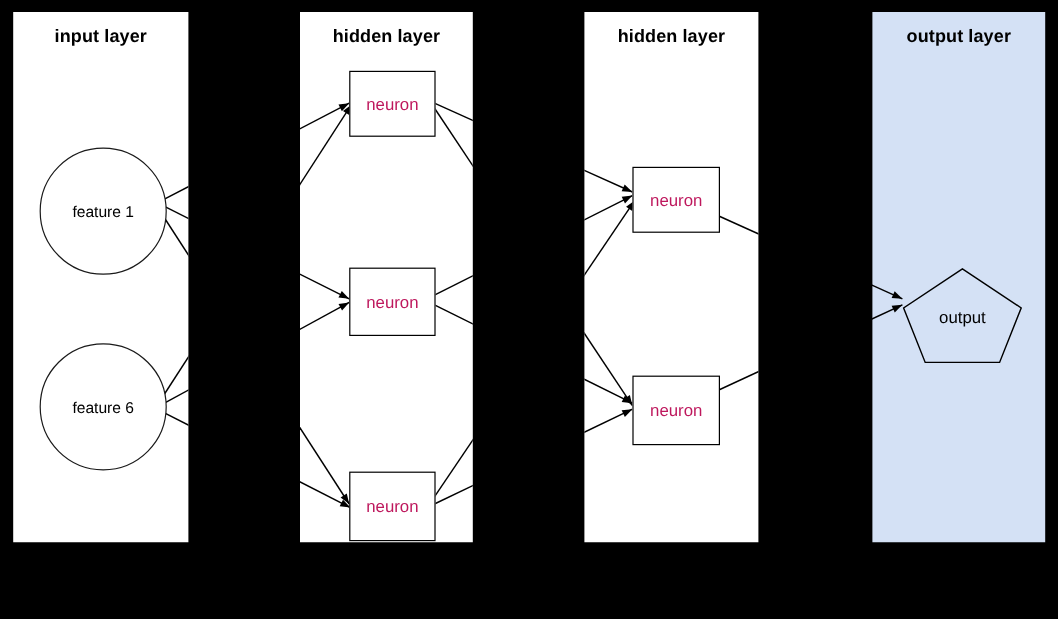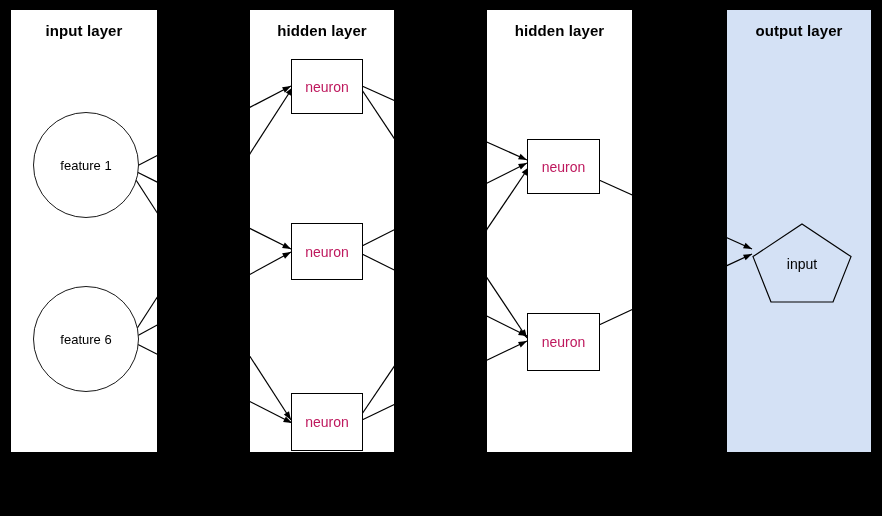--- a/index.html
+++ b/index.html
@@ -168,21 +168,21 @@
           <polygon points="752,249 743.025033668348,248.32919500172355 745.555962055866,242.7171364033141" fill="#000000"></polygon>
         </g>
         <line x1="599" y1="325" x2="752" y2="254" stroke="#000000" stroke-width="1.2"></line>
         <g>
           <polygon points="752,254 745.6242501959593,260.35215037890913 743.0328087334693,254.76777652312072" fill="#000000"></polygon>
         </g>
       </g>
     </svg>
 
   <div id="nodes">
-      <div class="node-circle" style="left: 33px; top: 112px; width: 104px; height: 104px; align-items: center;">
+      <div class="node-circle" style="left: 33px; top: 123px; width: 104px; height: 104px; align-items: center;">
         <span>feature 1</span>
       </div>
       <div class="node-circle" style="left: 33px; top: 286px; width: 104px; height: 104px;">
         <span>feature 6</span>
       </div>
       <div class="node-box" style="left: 291px; top: 59px; width: 70px; height: 53px;">
         <span>neuron</span>
       </div>
       <div class="node-box" style="left: 291px; top: 223px; width: 70px; height: 55px;">
         <span>neuron</span>
@@ -193,17 +193,17 @@
       <div class="node-box" style="left: 527px; top: 139px; width: 71px; height: 53px;">
         <span>neuron</span>
       </div>
       <div class="node-box" style="left: 527px; top: 313px; width: 71px; height: 56px;">
         <span>neuron</span>
       </div>
       <div class="node-pent" style="left: 752px; top: 223px; width: 100px; height: 80px;">
         <svg width="100" height="80" viewBox="0 0 100 80" style="display: block;">
           <polygon points="50,1 99,33.6 81,79 19,79 1,33.6" fill="none" stroke="#000000" stroke-width="1.2"></polygon>
         </svg>
-        <div class="pent-label" style="top: 32.6px;">input</div>
+        <div class="pent-label" style="top: 32.6px;">output</div>
       </div>
     </div>
 
 </div>
 
 </body></html>

